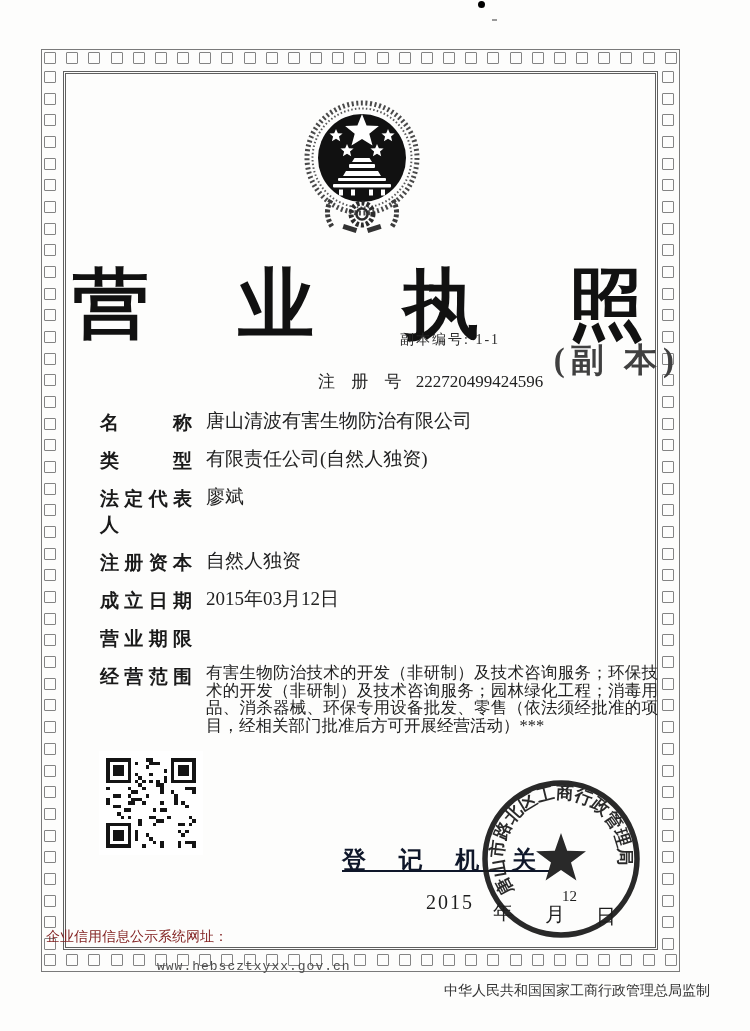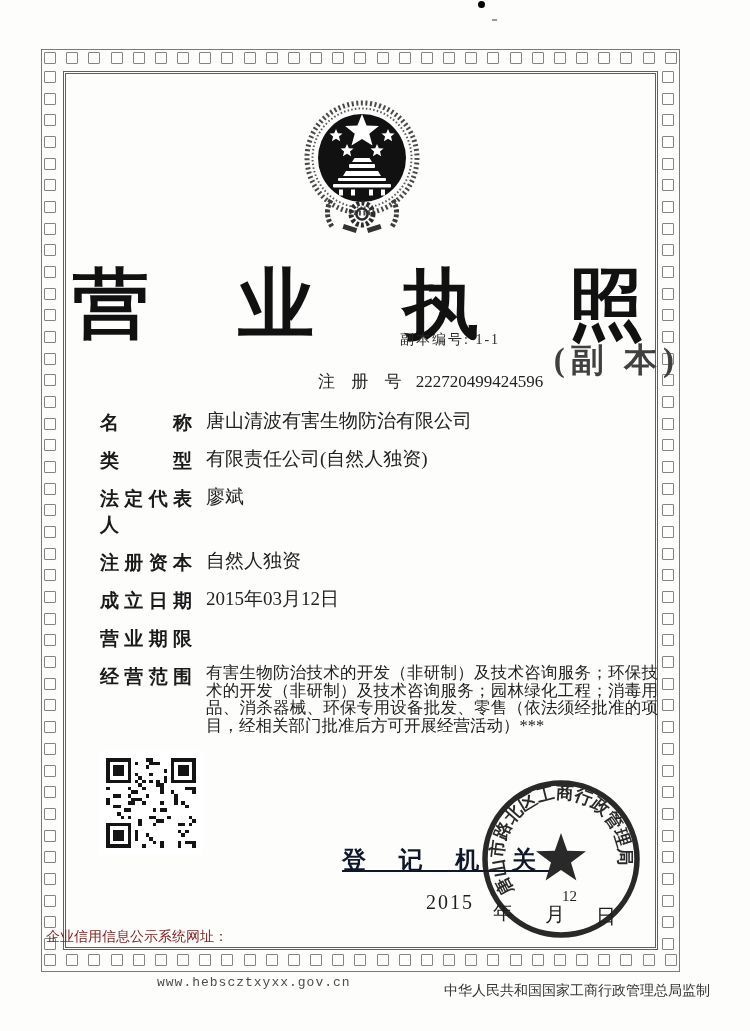--- a/index.html
+++ b/index.html
@@ -50,21 +50,21 @@
   .seal{position:absolute;left:479px;top:777px;opacity:.93;}
   .date-part{position:absolute;font-size:20px;color:#1d1d1d;}
   .d-year{left:426px;top:891px;letter-spacing:2px;}
   .d-year-unit{left:493px;top:899px;}
   .d-month-unit{left:545px;top:901px;}
   .d-day{left:562px;top:888px;font-size:15px;}
   .d-day-unit{left:596px;top:903px;}
   
   .site-url{position:absolute;left:157px;top:959px;font-size:13px;
     letter-spacing:1px;color:#4c4c4c;
-    font-family:"Liberation Mono","DejaVu Sans Mono",monospace;margin-top:16px;}
+    font-family:"Liberation Mono","DejaVu Sans Mono",monospace;}
   .footer-left{position:absolute;left:46px;top:928px;font-size:14px;color:#7f1d1d;text-align:center;}
   .footer-right{position:absolute;right:40px;top:982px;font-size:14px;color:#333;}
   
   .speck1{position:absolute;left:478px;top:1px;width:7px;height:7px;
     background:#000;border-radius:50%;}
   .speck2{position:absolute;left:492px;top:19px;width:5px;height:2px;
     background:#9a9a9a;}
 </style>
 </head>
 <body>

